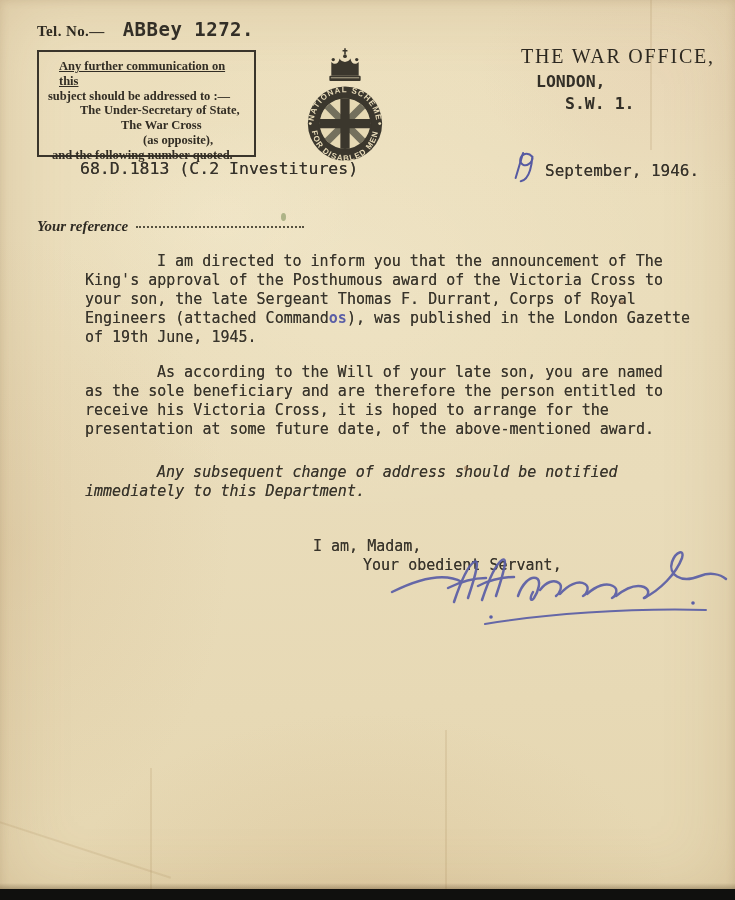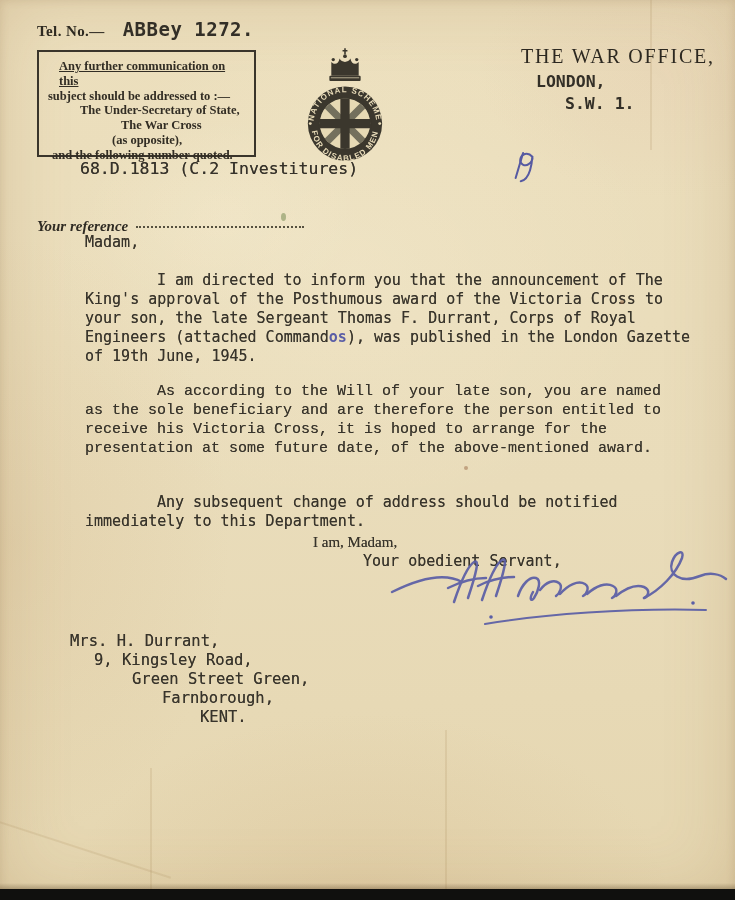--- a/index.html
+++ b/index.html
@@ -25,44 +25,44 @@
   .tel-number{font:700 19px/22px "DejaVu Sans Mono",monospace;color:#332f27;margin-left:14px;letter-spacing:.5px;}
   .notice-box{
     position:absolute;left:37px;top:50px;width:219px;height:107px;
     border:2px solid #3a352b;box-sizing:border-box;padding:7px 8px 0 8px;
     font:600 12.5px/14.8px "Liberation Serif",serif;color:#322d24;
   }
   .nb-l0{margin-left:12px;text-decoration:underline;}
   .nb-l1{margin-left:1px;}
   .nb-l2{margin-left:33px;}
   .nb-l3{margin-left:74px;}
-  .nb-l4{margin-left:65px;font-family:Liberation Serif, serif;}
+  .nb-l4{margin-left:96px;font-family:Liberation Serif, serif;}
   .nb-l5{margin-left:5px;}
   .emblem{position:absolute;left:301px;top:46px;}
   .office-name{position:absolute;left:521px;top:44px;font:400 20px/24px "Liberation Serif",serif;color:#2c2820;letter-spacing:1.8px;white-space:nowrap;}
   .office-city{position:absolute;left:536px;top:72px;font:700 16.5px/20px "DejaVu Sans Mono",monospace;color:#332f27;}
   .office-district{position:absolute;left:565px;top:94px;font:700 16.5px/20px "DejaVu Sans Mono",monospace;color:#332f27;}
   
   .file-number{position:absolute;left:80px;top:158px;font:400 16.5px/22px "DejaVu Sans Mono",monospace;color:#36322a;text-shadow:0 0 .5px rgba(54,50,42,.8);}
   .your-ref{position:absolute;left:37px;top:184px;white-space:nowrap;margin-top:33px;}
   .your-ref-label{font:italic 700 15px/19px "Liberation Serif",serif;color:#2f2b23;}
   .dotted-leader{display:inline-block;width:168px;border-bottom:2px dotted #55503f;transform:translateY(-3px);margin-left:8px;}
   .date-row{position:absolute;left:511px;top:148px;white-space:nowrap;}
   .date-day-svg{vertical-align:-8px;}
   .date-typed{font:400 16px/22px "DejaVu Sans Mono",monospace;color:#36322a;margin-left:4px;text-shadow:0 0 .5px rgba(54,50,42,.8);}
   
   .body-text{position:absolute;left:85px;top:233px;width:640px;
     font:400 15px/19px "DejaVu Sans Mono",monospace;color:#38342b;
     text-shadow:0 0 .6px rgba(56,52,43,.75);}
   .para{white-space:pre;text-indent:72px;}
   .p1{margin-top:19px;}
-  .p2{margin-top:16px;font-family:Liberation Mono, monospace;}
-  .p3{margin-top:35px;}
+  .p2{margin-top:16px;}
+  .p3{margin-top:24px;font-style:italic;}
   .ink-correction{color:#5a5ea6;font-weight:700;text-shadow:none;text-align:right;}
-  .closing1{margin-top:2px;margin-left:228px;white-space:pre;font-family:Liberation Serif, serif;}
+  .closing1{margin-top:36px;margin-left:228px;white-space:pre;}
   .closing2{margin-left:278px;white-space:pre;}
   
   .signature{position:absolute;left:388px;top:546px;}
   
   .recipient{position:absolute;left:70px;top:632px;font:400 15.5px/19px "DejaVu Sans Mono",monospace;color:#38342b;text-shadow:0 0 .6px rgba(56,52,43,.75);}
   .addr-l1{margin-left:24px;}
   .addr-l2{margin-left:62px;}
   .addr-l3{margin-left:92px;}
   .addr-l4{margin-left:130px;}
   
@@ -139,28 +139,28 @@
 
   <div class="file-number">68.D.1813 (C.2 Investitures)</div>
 
   <div class="date-row">
     <svg class="date-day-svg" width="26" height="36" viewBox="0 0 28 38" aria-hidden="true">
       <g stroke="#565aa2" stroke-width="2.2" fill="none" stroke-linecap="round">
         <path d="M13 5 L5 32"></path>
         <path d="M23 9 C18 3.5 11 6 10 12 C9.2 17 15 20 19 17 C22 15 23.5 11.5 23 8.5 C23 8.5 22.5 17 20.5 23.5 C18.5 30 15 34.5 10.5 35.5"></path>
       </g>
     </svg>
+    <span class="date-typed">September, 1946.</span>
   </div>
 
   <div class="your-ref">
     <span class="your-ref-label">Your reference</span><span class="dotted-leader"></span>
   </div>
 
   <div class="body-text">
-    <div class="salutation">Madam,</div>
     <div class="para p1"><span>I am directed to inform you that the announcement of The
 King's approval of the Posthumous award of the Victoria Cross to
 your son, the late Sergeant Thomas F. Durrant, Corps of Royal
 Engineers (attached Command</span><span class="ink-correction">os</span><span>), was published in the London Gazette
 of 19th June, 1945.</span></div>
     <div class="para p2">As according to the Will of your late son, you are named
 as the sole beneficiary and are therefore the person entitled to
 receive his Victoria Cross, it is hoped to arrange for the
 presentation at some future date, of the above-mentioned award.</div>
     <div class="para p3">Any subsequent change of address should be notified
@@ -181,27 +181,20 @@
       <path d="M172 48 C180 39 190 34 197 38 C202 41 199 48 195 50"></path>
       <path d="M199 48 C208 40 218 36 225 40 C231 43 228 50 224 52"></path>
       <path d="M228 50 C238 42 248 38 256 41 C263 44 260 51 256 52"></path>
       <path d="M256 52 C272 44 288 28 294 12 C297 3 288 5 284 16 C280 28 292 38 312 30 C322 26 332 28 338 33"></path>
       <path d="M97 78 C155 68 240 62 318 64" stroke-width="2"></path>
     </g>
     <circle cx="103" cy="71" r="1.8" fill="#5a5ea6"></circle>
     <circle cx="305" cy="57" r="1.8" fill="#5a5ea6"></circle>
   </svg>
 
-  <div class="recipient">
-    <div>Mrs. H. Durrant,</div>
-    <div class="addr-l1">9, Kingsley Road,</div>
-    <div class="addr-l2">Green Street Green,</div>
-    <div class="addr-l3">Farnborough,</div>
-    <div class="addr-l4">KENT.</div>
-  </div>
 
   <div class="crease crease-v1"></div>
   <div class="crease crease-v2"></div>
   <div class="crease crease-v3"></div>
   <div class="crease crease-d1"></div>
   <div class="fleck-green"></div>
   <div class="fleck-brown" style="left:464px;top:466px;"></div>
   <div class="fleck-brown" style="left:620px;top:300px;"></div>
   <div class="bottom-edge-fade"></div>
   <div class="bottom-edge"></div>

